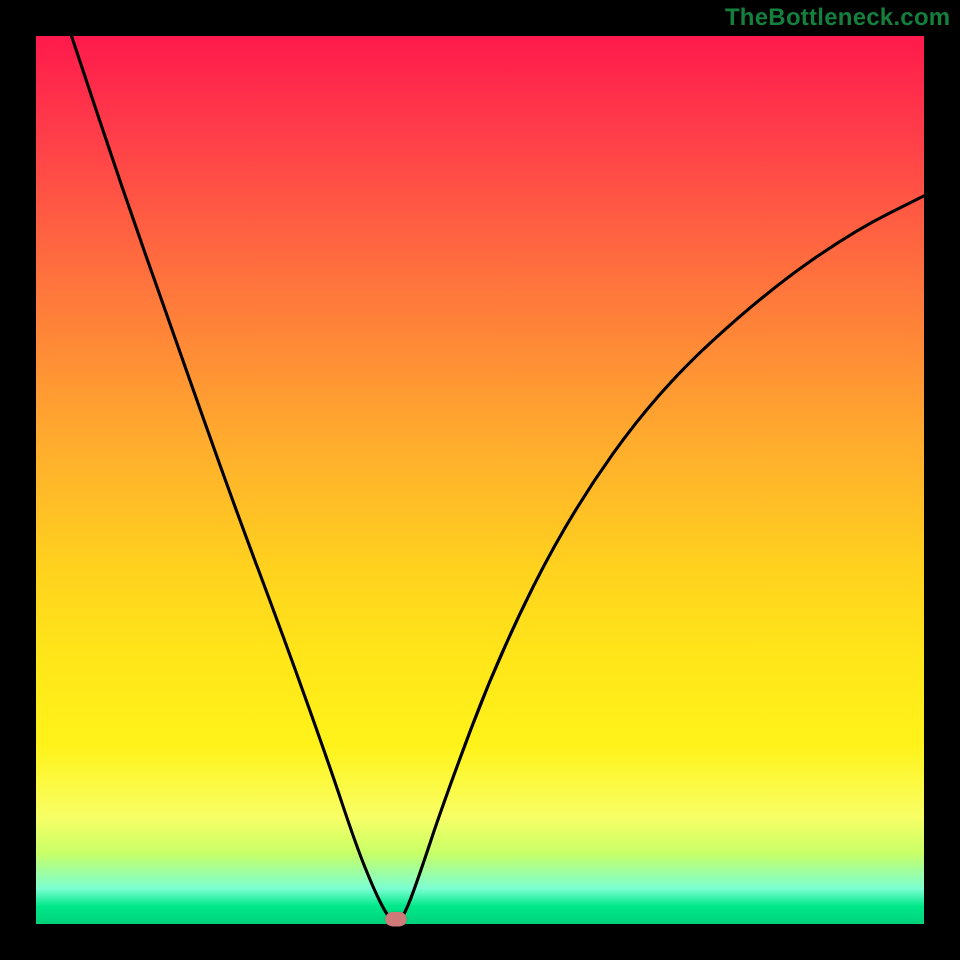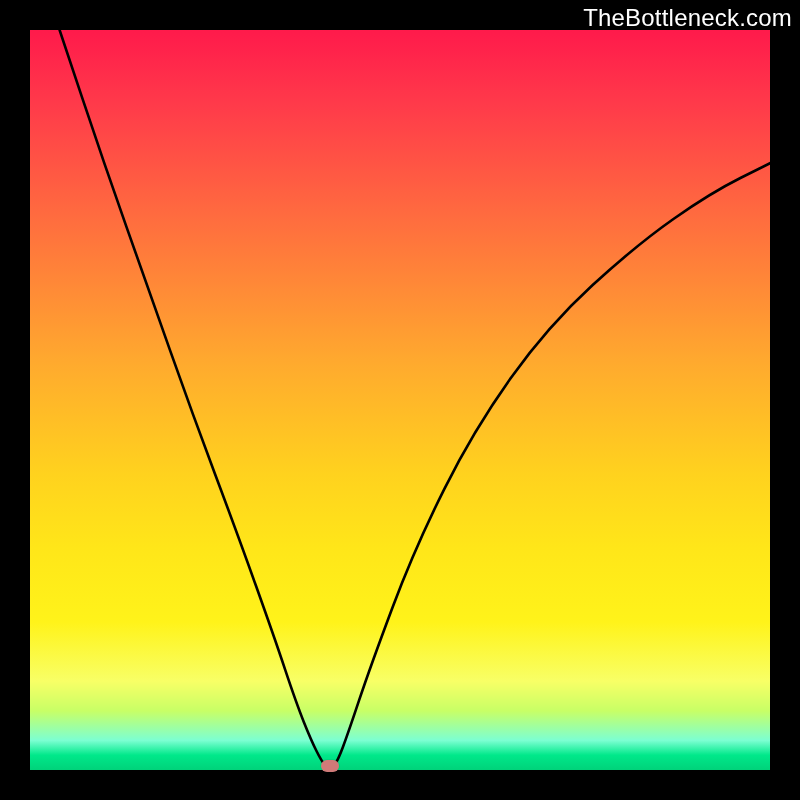--- a/index.html
+++ b/index.html
@@ -54,23 +54,23 @@
     height: 12px;
     border-radius: 6px;
     background: #cf7a78;
     transform: translate(-50%, -50%);
     box-shadow: 0 0 0 1px rgba(0,0,0,0.05);
   }
   .watermark {
     position: absolute;
     top: 4px;
     right: 8px;
-    color: #ffffff;
-    font-size: 24px;
-    font-weight: 400;
+    color: #15803d;
+    font-size: 20px;
+    font-weight: 700;
     letter-spacing: 0.2px;
     user-select: none;
   }
 </style>
 </head>
 <body>
 
 <div class="frame">
   <div class="watermark">TheBottleneck.com</div>
   <div class="plot-area">

